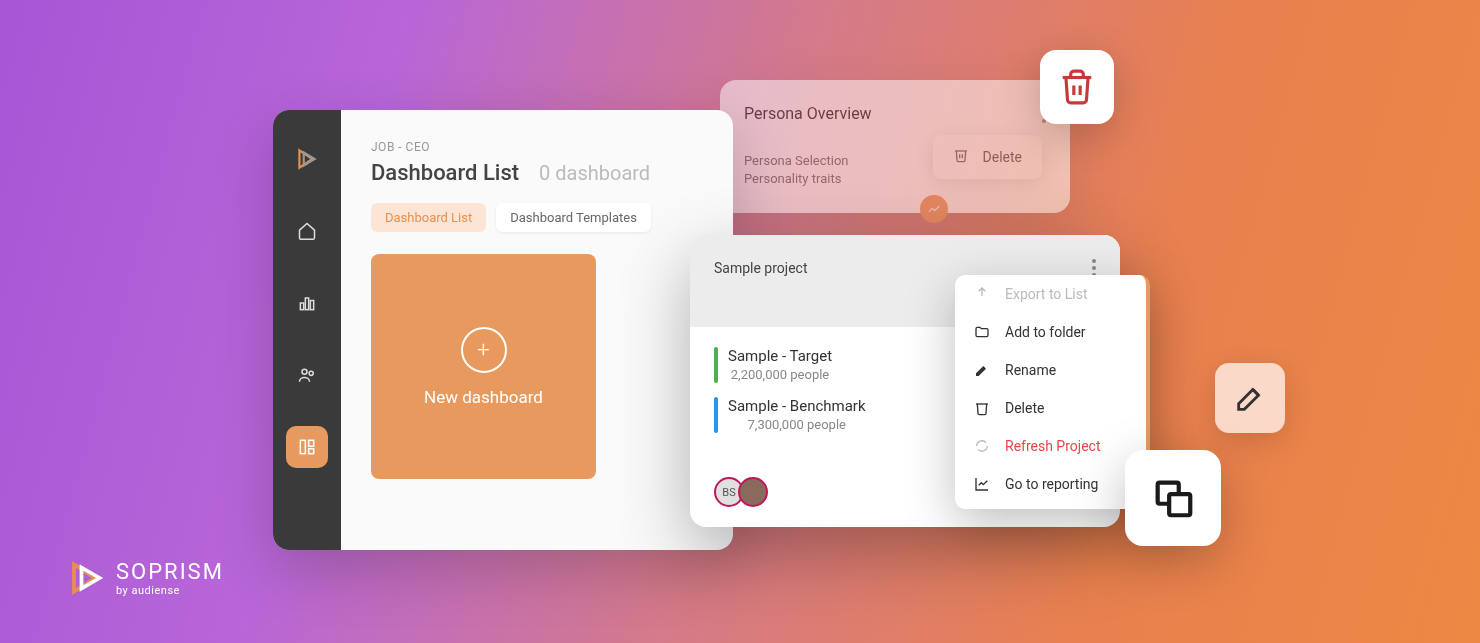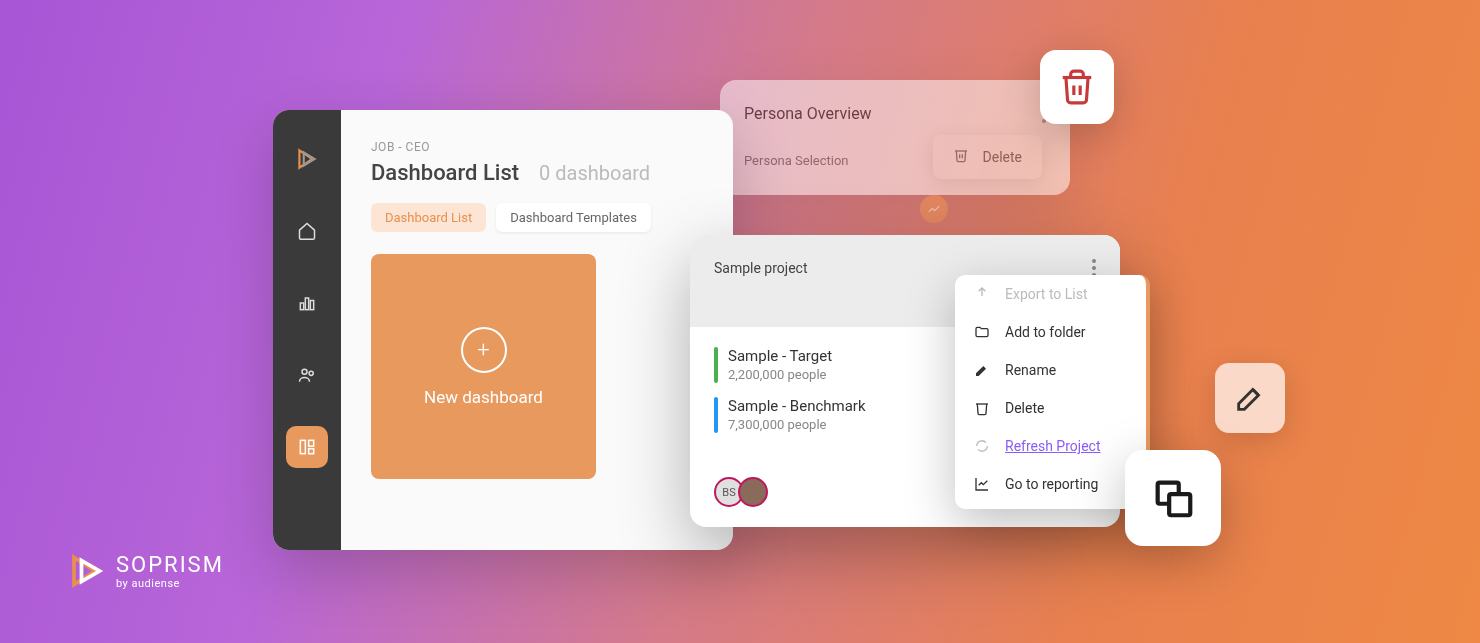--- a/index.html
+++ b/index.html
@@ -33,50 +33,50 @@
 
 
 .trash-float{position:absolute;left:1040px;top:50px;width:74px;height:74px;background:#fff;border-radius:16px;display:flex;align-items:center;justify-content:center;box-shadow:0 10px 40px rgba(0,0,0,0.2);}
 
 
 .sample-panel{position:absolute;left:690px;top:235px;width:430px;background:#fff;border-radius:16px;box-shadow:0 25px 70px rgba(0,0,0,0.3);overflow:hidden;}
 .sample-header{background:#ececec;padding:24px 24px 50px 24px;display:flex;justify-content:space-between;align-items:center;position:relative;}
 .sample-title{font-size:14px;color:#444;}
 .chip-row{position:absolute;right:24px;bottom:-14px;display:flex;gap:8px;}
 .chip-circle{width:30px;height:30px;border-radius:50%;background:#e89a5e;display:flex;align-items:center;justify-content:center;}
-.sample-body{padding:20px 24px 16px 24px;}
+.sample-body{padding:20px 24px 16px 24px;text-align:center;}
 .sample-row{display:flex;align-items:flex-start;gap:10px;margin-bottom:14px;}
 .color-bar{width:4px;height:36px;border-radius:2px;}
 .color-bar.green{background:#4caf50;}
 .color-bar.blue{background:#2196f3;}
 .sample-name{font-size:15px;color:#333;}
 .sample-count{font-size:13px;color:#888;margin-top:2px;}
 .sample-footer{display:flex;justify-content:space-between;align-items:center;padding:14px 24px 20px 24px;}
 .avatar-group{display:flex;align-items:center;}
 .avatar{width:30px;height:30px;border-radius:50%;background:#e0e0e0;display:flex;align-items:center;justify-content:center;font-size:11px;color:#555;border:2px solid #be185d;margin-left:-6px;}
 .avatar:first-child{margin-left:0;}
 .avatar.photo{background:#8a6a5a;}
 .created{font-size:13px;color:#666;}
 
 
 .context-menu{position:absolute;left:955px;top:275px;width:195px;background:#fff;border-radius:10px;box-shadow:0 15px 50px rgba(0,0,0,0.25);padding:6px 0;border-right:4px solid #e89a5e;}
 .menu-item{display:flex;align-items:center;gap:14px;padding:10px 18px;cursor:pointer;font-size:14px;color:#333;}
-.menu-item.faded{color:#8b5cf6;text-decoration:underline;}
+.menu-item.faded{color:#ef4444;}
 .menu-item.highlighted{background:#e89a5e;color:#fff;}
 .menu-item.top-cut{color:#bbb;padding-top:4px;}
 .menu-icon{width:18px;height:18px;display:flex;align-items:center;justify-content:center;}
 
 
 .edit-float{position:absolute;left:1215px;top:363px;width:70px;height:70px;background:#fad9c8;border-radius:14px;display:flex;align-items:center;justify-content:center;box-shadow:0 8px 30px rgba(0,0,0,0.15);}
 
 
 .copy-float{position:absolute;left:1125px;top:450px;width:96px;height:96px;background:#fff;border-radius:18px;display:flex;align-items:center;justify-content:center;box-shadow:0 15px 50px rgba(0,0,0,0.25);}
 
 
-.logo-block{position:absolute;left:68px;bottom:53px;display:flex;align-items:center;gap:12px;}
+.logo-block{position:absolute;left:68px;bottom:46px;display:flex;align-items:center;gap:12px;}
 .logo-text{color:#fff;}
 .logo-main{font-size:22px;letter-spacing:2px;font-weight:400;}
 .logo-sub{font-size:11px;letter-spacing:0.5px;}
 
 .dots-icon{display:flex;flex-direction:column;gap:3px;cursor:pointer;}
 .dots-icon span{width:4px;height:4px;background:#888;border-radius:50%;}
 </style>
 </head>
 <body>
 
@@ -98,20 +98,21 @@
         </svg>
     </span>
     <span class="delete-popup-text">Delete</span>
   </div>
   <div class="chart-dot">
     <svg width="14" height="14" viewBox="0 0 24 24" fill="none" stroke="#fff" stroke-width="2">
         <polyline points="3 17 9 11 13 15 21 7"></polyline>
       </svg>
   </div>
   <div class="persona-sub">Persona Selection</div>
+  <div class="persona-sub">Personality traits</div>
 </div>
 
 <div class="main-panel">
   <div class="sidebar">
     <div class="sidebar-icon">
       <svg width="26" height="26" viewBox="0 0 24 24">
           <path d="M5 4l12 8L5 20V4z" fill="none" stroke="#e8904e" stroke-width="2"></path>
           <path d="M9 6l10 6L9 18V6z" fill="none" stroke="#999" stroke-width="2"></path>
         </svg>
     </div>

